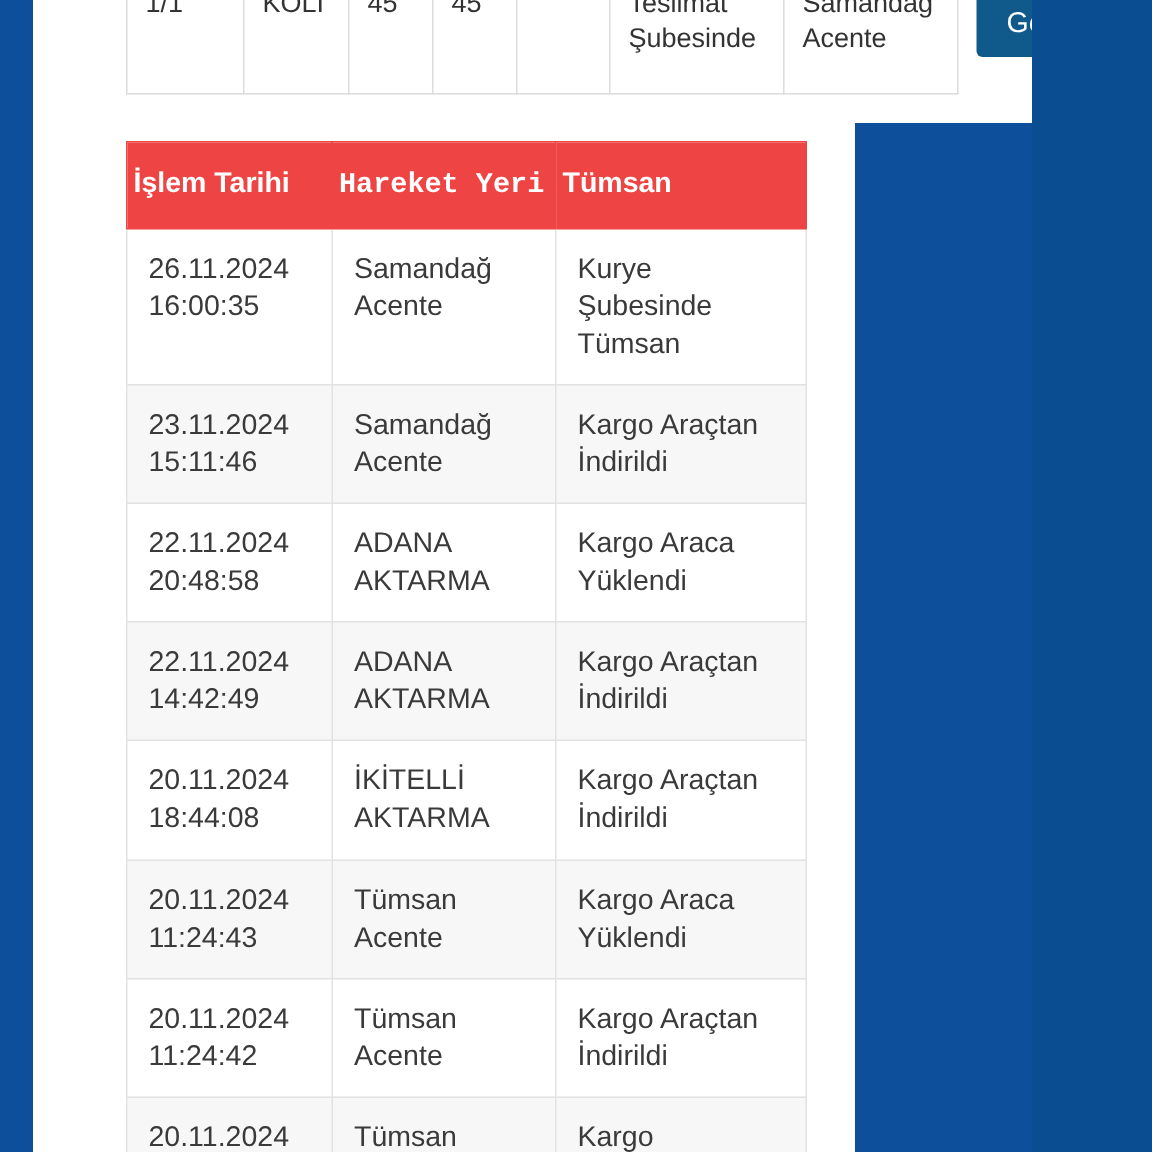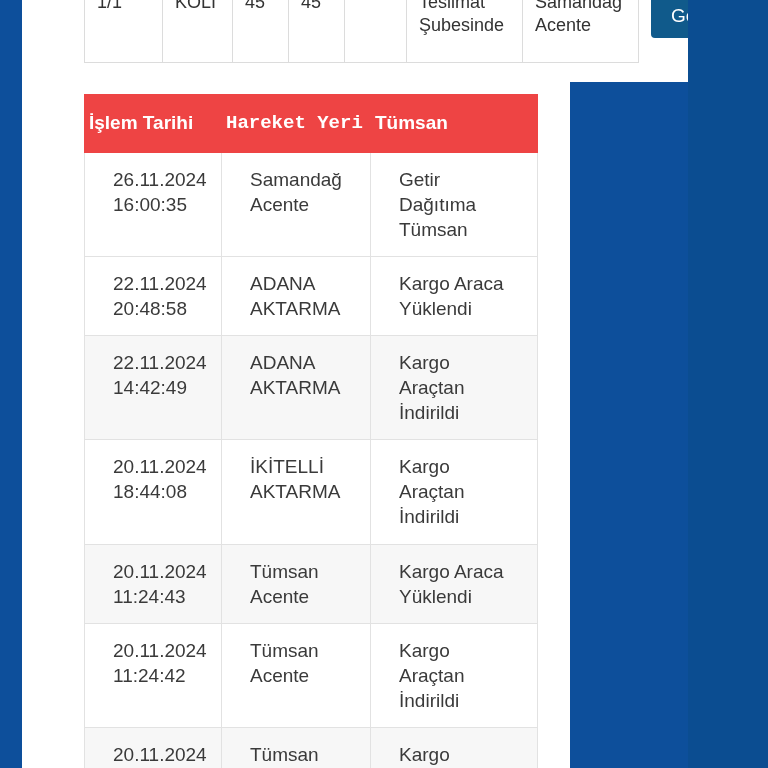--- a/index.html
+++ b/index.html
@@ -104,21 +104,21 @@
     border: 1px solid #ee4444;
     line-height: 1.3;
     vertical-align: top;
   }
   .mv-c1 { width: 128px; }
   .mv-c2 { width: 140px; font-family: Liberation Mono, monospace; }
   .mv-c3 { width: 158px; }
 
   .mv-table td {
     border: 1px solid #e2e2e2;
-    padding: 14px 28px;
+    padding: 14px 14px;
     font-size: 19px;
     color: #3a3a3a;
     line-height: 1.32;
     vertical-align: top;
     background: #ffffff;
     height: 79px;
     box-sizing: border-box;
   }
   .mv-table tr.alt td {
     background: #f7f7f7;
@@ -165,22 +165,36 @@
         <tr>
           <td>
             <span>26.11.2024</span>
             <span class="l2">16:00:35</span>
           </td>
           <td>
             <span>Samandağ</span>
             <span class="l2">Acente</span>
           </td>
           <td>
-            <span>Getir Dağıtıma</span>
+            <span>Kurye Şubesinde</span>
             <span class="l2">Tümsan</span>
+          </td>
+        </tr>
+        <tr class="alt">
+          <td>
+            <span>23.11.2024</span>
+            <span class="l2">15:11:46</span>
+          </td>
+          <td>
+            <span>Samandağ</span>
+            <span class="l2">Acente</span>
+          </td>
+          <td>
+            <span>Kargo Araçtan</span>
+            <span class="l2">İndirildi</span>
           </td>
         </tr>
         <tr>
           <td>
             <span>22.11.2024</span>
             <span class="l2">20:48:58</span>
           </td>
           <td>
             <span>ADANA</span>
             <span class="l2">AKTARMA</span>

